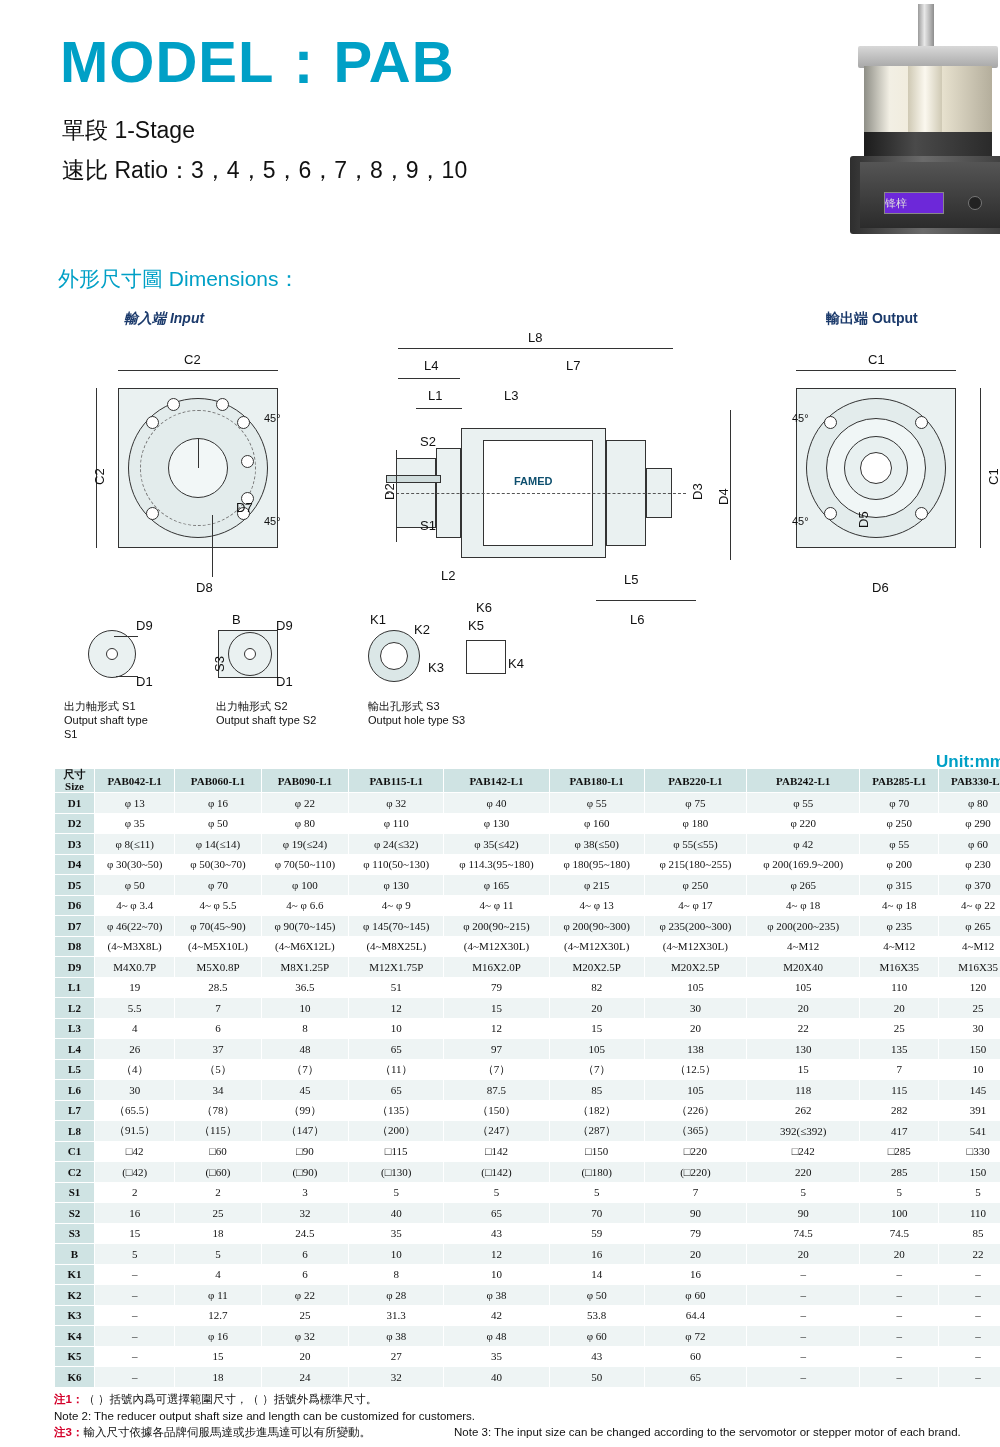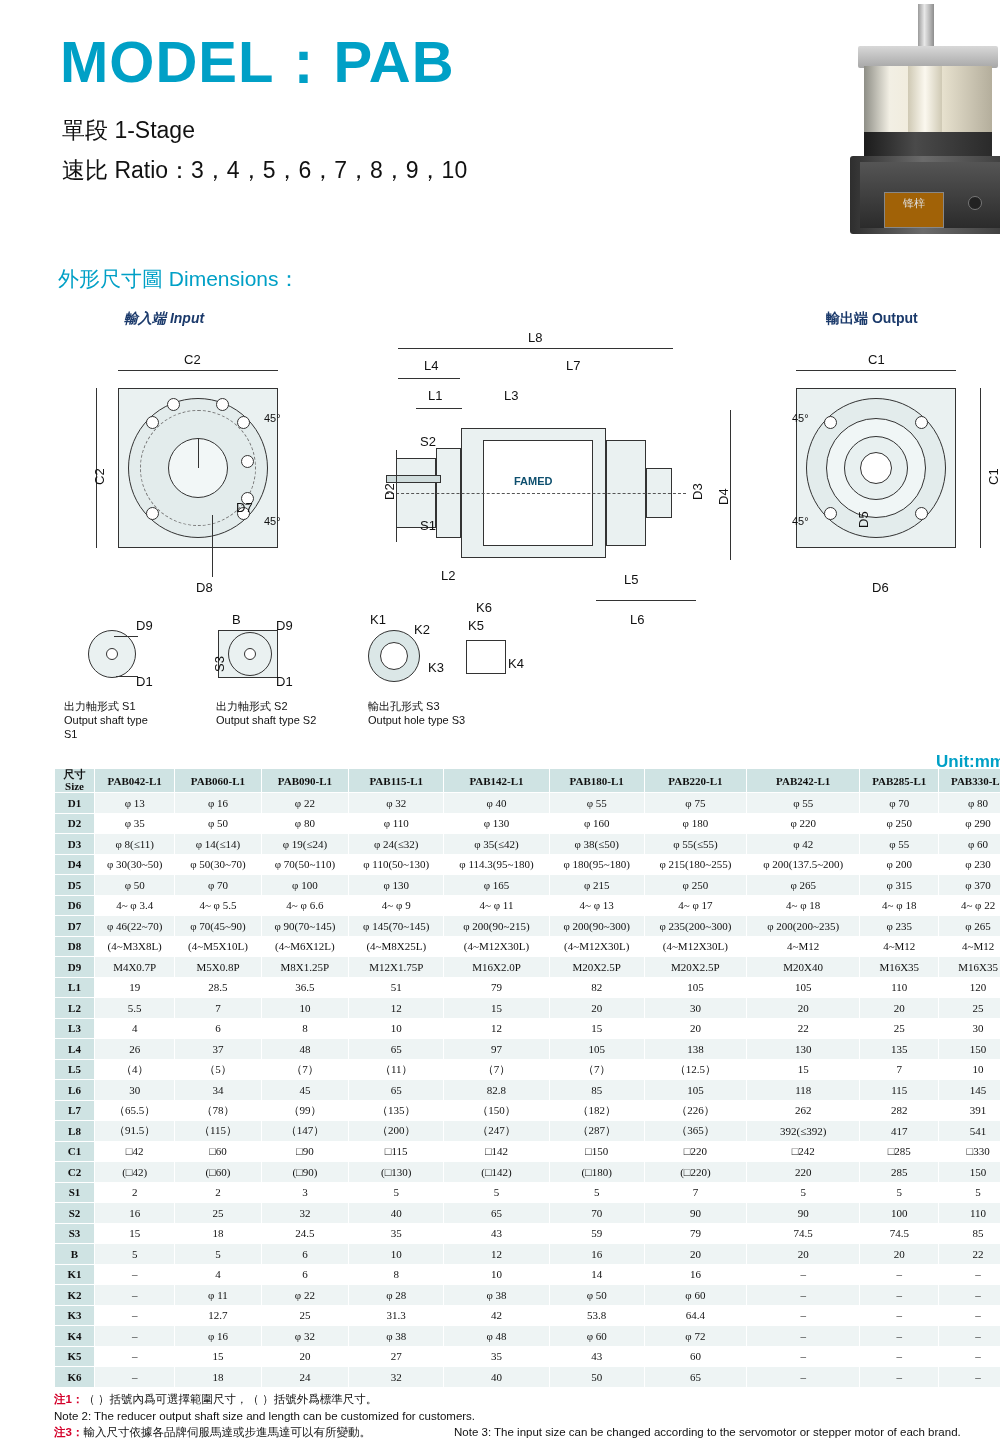--- a/index.html
+++ b/index.html
@@ -34,23 +34,23 @@
   .ph-body { position:absolute; left:28px; top:62px; width:128px; height:68px;
       background:linear-gradient(90deg,#8e8e86 0%,#f2efe4 20%,#efe9d6 55%,#b4ae9c 100%); }
   .ph-mid { position:absolute; left:28px; top:128px; width:128px; height:28px;
       background:linear-gradient(90deg,#1c1c1c,#4a4a4a 40%,#2a2a2a); }
   .ph-base { position:absolute; left:14px; top:152px; width:162px; height:78px;
       background:linear-gradient(90deg,#2e2e2e,#6b6b6b 45%,#3b3b3b); border-radius:3px;}
   .ph-base2 { position:absolute; left:24px; top:158px; width:142px; height:66px;
       background:linear-gradient(180deg,#555,#2b2b2b); }
   .ph-inner { position:absolute; left:72px; top:62px; width:34px; height:95px;
       background:linear-gradient(90deg,#cfc9b4,#fbf8ef,#cfc9b4); }
-  .ph-logo { position:absolute; left:48px; top:188px; width:60px; height:36px;
-      background:#a16207; border:1px solid #888; color:#ddd; font-size:11px;
-      text-align:center; line-height:20px; }
+  .ph-logo { position:absolute; left:48px; top:188px; width:60px; height:22px;
+      background:#6d28d9; border:1px solid #888; color:#ddd; font-size:11px;
+      text-align:left; line-height:20px; }
   .ph-dot { position:absolute; left:132px; top:192px; width:14px; height:14px;
       border-radius:50%; background:#222; border:1px solid #777; }
 
   
   .dim-head { position:absolute; left:22px; top:265px; font-size:21px; font-weight:normal; color:#00a0c6; }
   .lbl-input { position:absolute; left:88px; top:310px; font-size:14px; font-weight:bold; color:#1b3a6b;font-style:italic; }
   .lbl-output { position:absolute; left:790px; top:310px; font-size:14px; font-weight:bold; color:#1b3a6b; }
   .unit { position:absolute; left:900px; top:752px; font-size:17px; font-weight:bold; color:#00a0c6; }
 
   .drawings { position:absolute; left:0; top:300px; width:1000px; height:440px; }
@@ -289,21 +289,21 @@
         </tr>
         <tr class="alt">
           <th class="rowhead">D4</th>
           <td>φ 30(30~50)</td>
           <td>φ 50(30~70)</td>
           <td>φ 70(50~110)</td>
           <td>φ 110(50~130)</td>
           <td>φ 114.3(95~180)</td>
           <td>φ 180(95~180)</td>
           <td>φ 215(180~255)</td>
-          <td>φ 200(137.5~200)</td>
+          <td>φ 200(169.9~200)</td>
           <td>φ 200</td>
           <td>φ 230</td>
         </tr>
         <tr>
           <th class="rowhead">D5</th>
           <td>φ 50</td>
           <td>φ 70</td>
           <td>φ 100</td>
           <td>φ 130</td>
           <td>φ 165</td>
@@ -429,21 +429,21 @@
           <td>15</td>
           <td>7</td>
           <td>10</td>
         </tr>
         <tr>
           <th class="rowhead">L6</th>
           <td>30</td>
           <td>34</td>
           <td>45</td>
           <td>65</td>
-          <td>82.8</td>
+          <td>87.5</td>
           <td>85</td>
           <td>105</td>
           <td>118</td>
           <td>115</td>
           <td>145</td>
         </tr>
         <tr class="alt">
           <th class="rowhead">L7</th>
           <td>（65.5）</td>
           <td>（78）</td>

